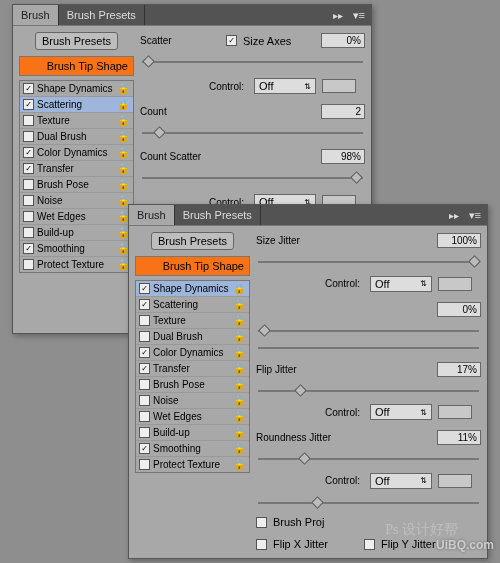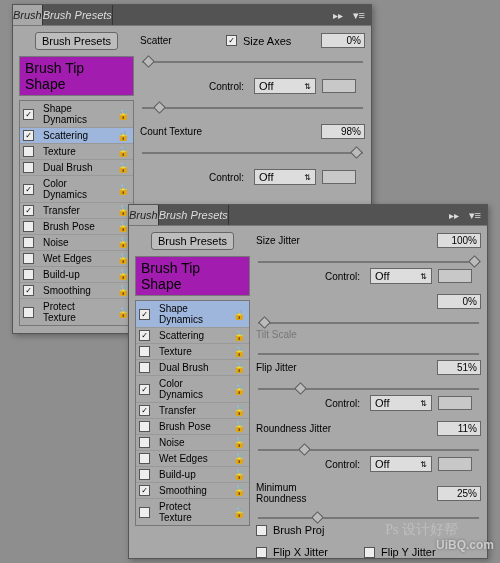--- a/index.html
+++ b/index.html
@@ -3,32 +3,32 @@
 <meta charset="utf-8">
 <style>
 * { box-sizing: border-box; margin: 0; padding: 0; font-family: Arial, sans-serif; font-size: 11px; }
 body { background: #8e8e8e; width: 500px; height: 563px; position: relative; overflow: hidden; }
 
 .panel { position: absolute; background: #a8a8a8; border: 1px solid #555; box-shadow: 2px 2px 6px rgba(0,0,0,0.3); }
 .panel-1 { left: 12px; top: 4px; width: 360px; height: 330px; }
 .panel-2 { left: 128px; top: 204px; width: 360px; height: 355px; }
 
 .tabbar { display: flex; background: #535353; border-bottom: 1px solid #777; align-items: center; }
-.tab { padding: 4px 0; color: #ddd; cursor: pointer; border-right: 1px solid #333; font-style: italic; }
+.tab { padding: 4px 8px; color: #ddd; cursor: pointer; border-right: 1px solid #333; }
 .tab.active { background: #a8a8a8; color: #222; }
 .tabbar .spacer { flex: 1; }
 .tabbar .arrows { color: #ddd; padding: 0 4px; font-size: 10px; }
 .tabbar .menu { color: #ddd; padding: 0 6px; }
 
 .body { display: flex; padding: 6px; gap: 6px; height: calc(100% - 22px); }
 .left { width: 115px; display: flex; flex-direction: column; gap: 4px; }
 .btn { background: #bdbdbd; border: 1px solid #666; border-radius: 3px; padding: 2px 6px; text-align: center; cursor: pointer; margin: 0 auto 2px; }
-.section-head { background: #a21caf; border: 1px solid #777; padding: 3px 5px; font-size: 14px; }
+.section-head { background: #f97316; border: 1px solid #777; padding: 3px 5px; font-size: 11px; text-align: right; }
 .list { border: 1px solid #777; }
-.row { display: flex; align-items: center; padding: 2px 3px; gap: 9px; border-bottom: 1px solid #999; justify-content: flex-end; }
+.row { display: flex; align-items: center; padding: 2px 3px; gap: 3px; border-bottom: 1px solid #999; justify-content: flex-end; }
 .row:last-child { border-bottom: none; }
 .row.selected { background: #9fb6dc; }
 .cb { width: 11px; height: 11px; background: #eee; border: 1px solid #555; display: inline-flex; align-items: center; justify-content: center; font-size: 8px; }
 .cb.checked::before { content: "✓"; color: #000; }
 .row .lab { flex: 1; font-size: 10px; }
 .lock { color: #666; font-size: 10px; }
 
 .right { flex: 1; display: flex; flex-direction: column; gap: 8px; }
 .ctrl-row { display: flex; align-items: center; gap: 6px; padding: 1px 0; }
 .ctrl-row .rlabel { width: 80px; font-size: 10px; }
@@ -135,26 +135,30 @@
           <div class="thumb" style="left:1%"></div>
         </div>
       <div class="ctrl-row">
         <span class="rlabel indent">Control:</span>
         <span class="select">
             <span>Off</span>
             <span class="caret">⇅</span>
           </span>
         <span class="swatch"></span>
       </div>
+      <div class="ctrl-row">
+        <span class="rlabel">Count</span>
+        <span class="val">2</span>
+      </div>
       <div class="slider">
           <div class="track"></div>
           <div class="thumb" style="left:6%"></div>
         </div>
       <div class="ctrl-row">
-        <span class="rlabel">Count Texture</span>
+        <span class="rlabel">Count Scatter</span>
         <span class="val">98%</span>
       </div>
       <div class="slider">
           <div class="track"></div>
           <div class="thumb" style="left:95%"></div>
         </div>
       <div class="ctrl-row">
         <span class="rlabel indent">Control:</span>
         <span class="select">
             <span>Off</span>
@@ -258,29 +262,26 @@
           </span>
           <span class="swatch"></span>
         </div>
       <div class="ctrl-row">
           <span class="val">0%</span>
         </div>
       <div class="slider">
           <div class="track"></div>
           <div class="thumb" style="left:1%"></div>
         </div>
-      <div class="ctrl-row disabled">
-          <span class="rlabel">Tilt Scale</span>
-        </div>
       <div class="slider">
           <div class="track"></div>
         </div>
       <div class="ctrl-row">
           <span class="rlabel">Flip Jitter</span>
-          <span class="val">51%</span>
+          <span class="val">17%</span>
         </div>
       <div class="slider">
           <div class="track"></div>
           <div class="thumb" style="left:17%"></div>
         </div>
       <div class="ctrl-row">
           <span class="rlabel indent">Control:</span>
           <span class="select">
             <span>Off</span>
             <span class="caret">⇅</span>
@@ -295,24 +296,20 @@
           <div class="track"></div>
           <div class="thumb" style="left:19%"></div>
         </div>
       <div class="ctrl-row">
           <span class="rlabel indent">Control:</span>
           <span class="select">
             <span>Off</span>
             <span class="caret">⇅</span>
           </span>
           <span class="swatch"></span>
-        </div>
-      <div class="ctrl-row">
-          <span class="rlabel">Minimum Roundness</span>
-          <span class="val">25%</span>
         </div>
       <div class="slider">
           <div class="track"></div>
           <div class="thumb" style="left:25%"></div>
         </div>
       <div class="ctrl-row">
           <span class="cb"></span>
           <span>Brush Proj</span>
         </div>
       <div class="ctrl-row">

